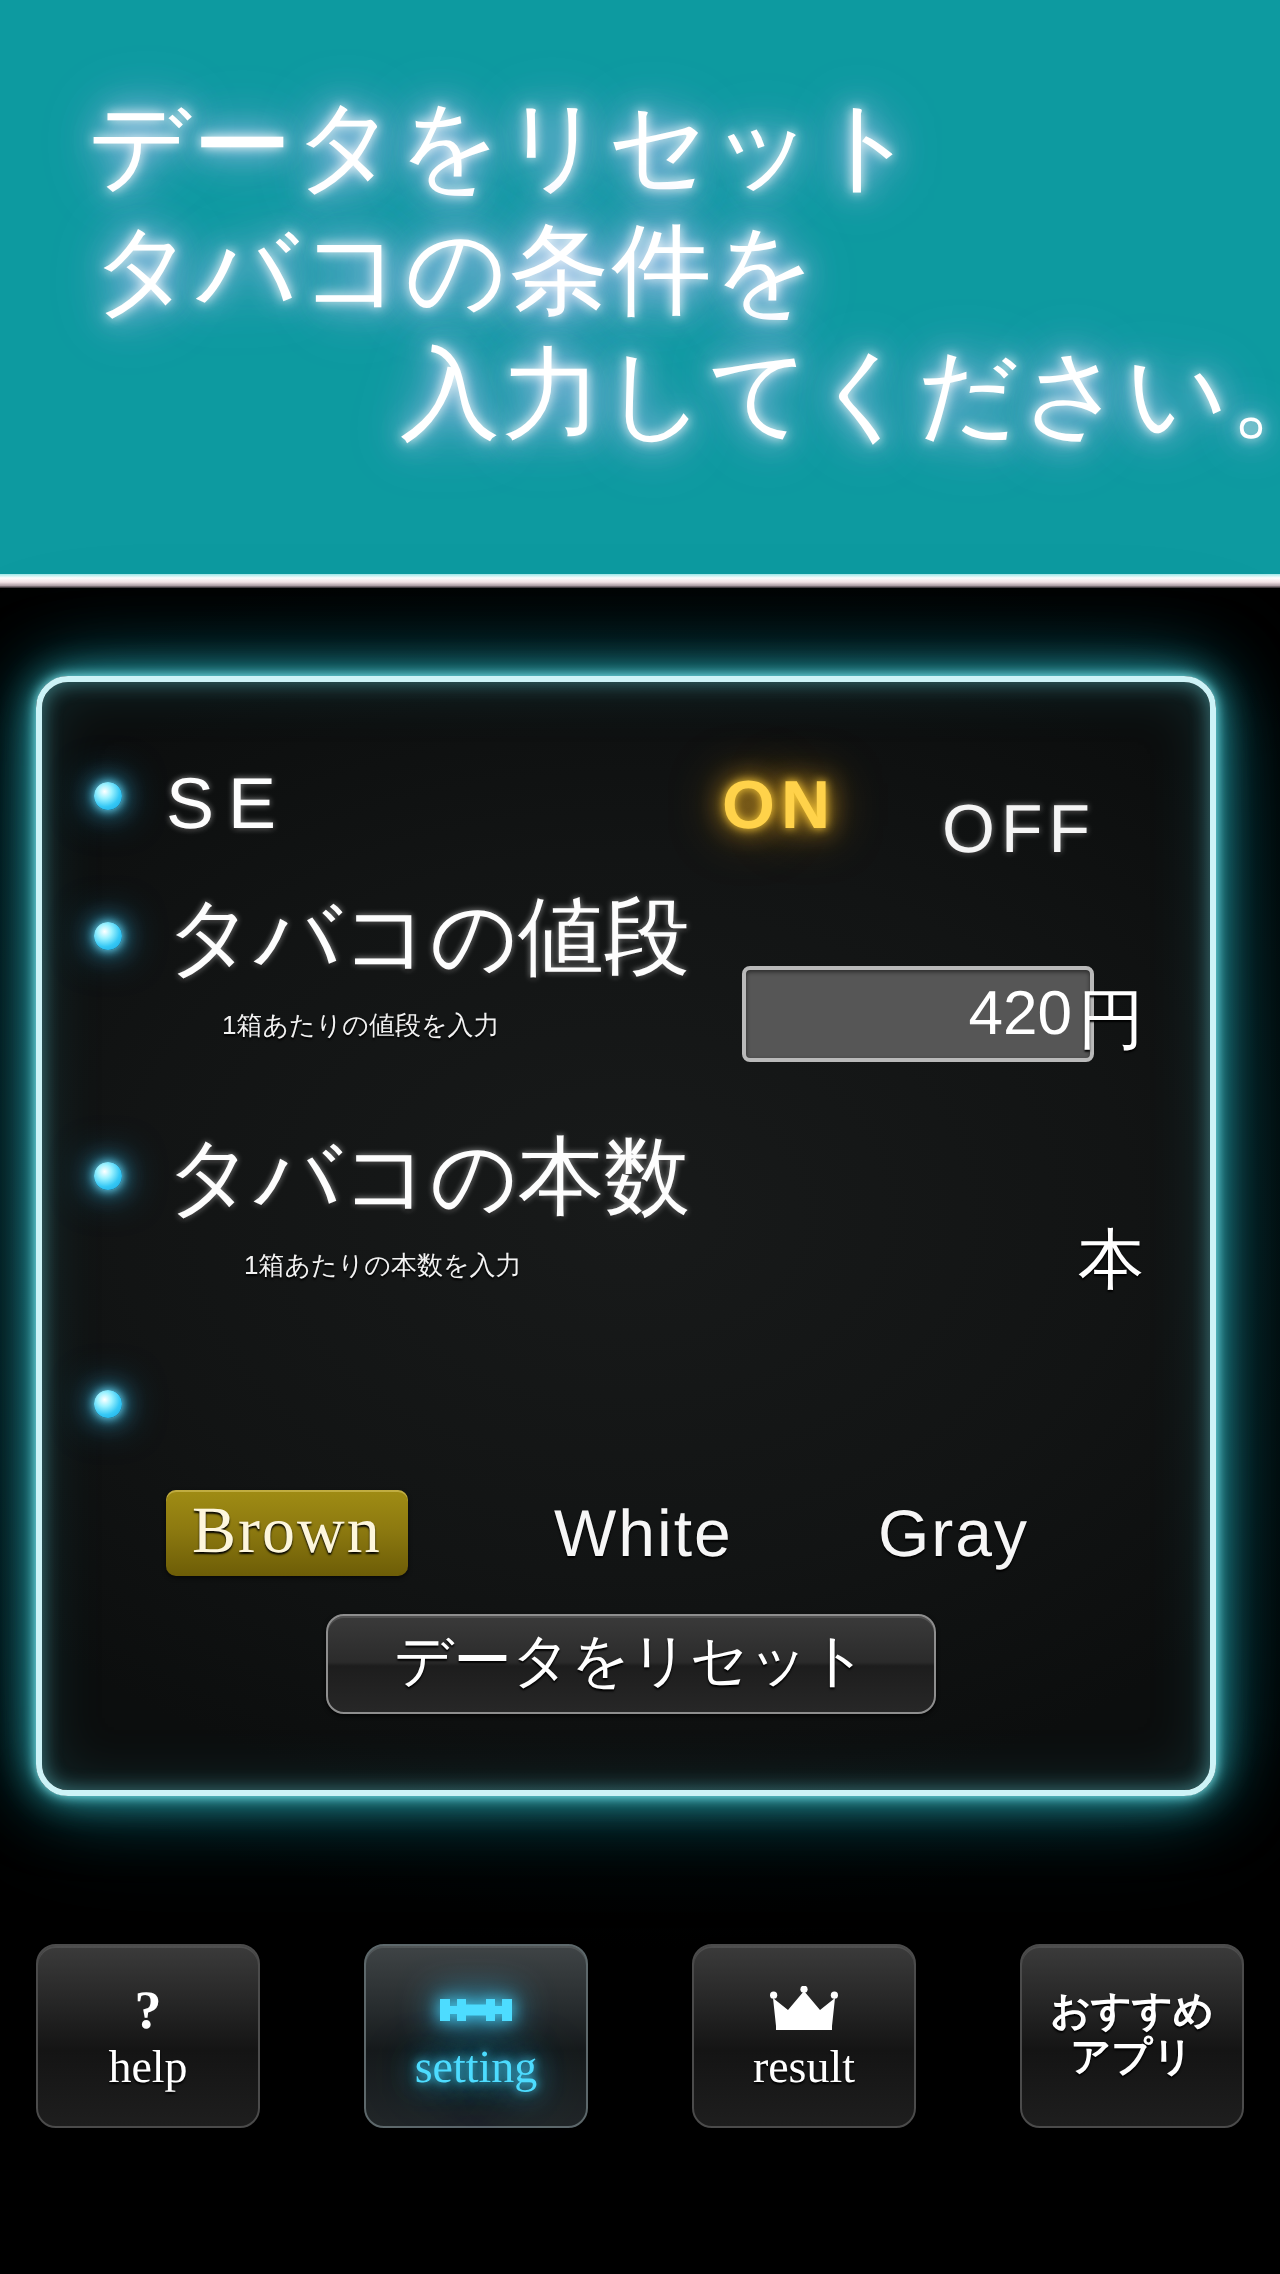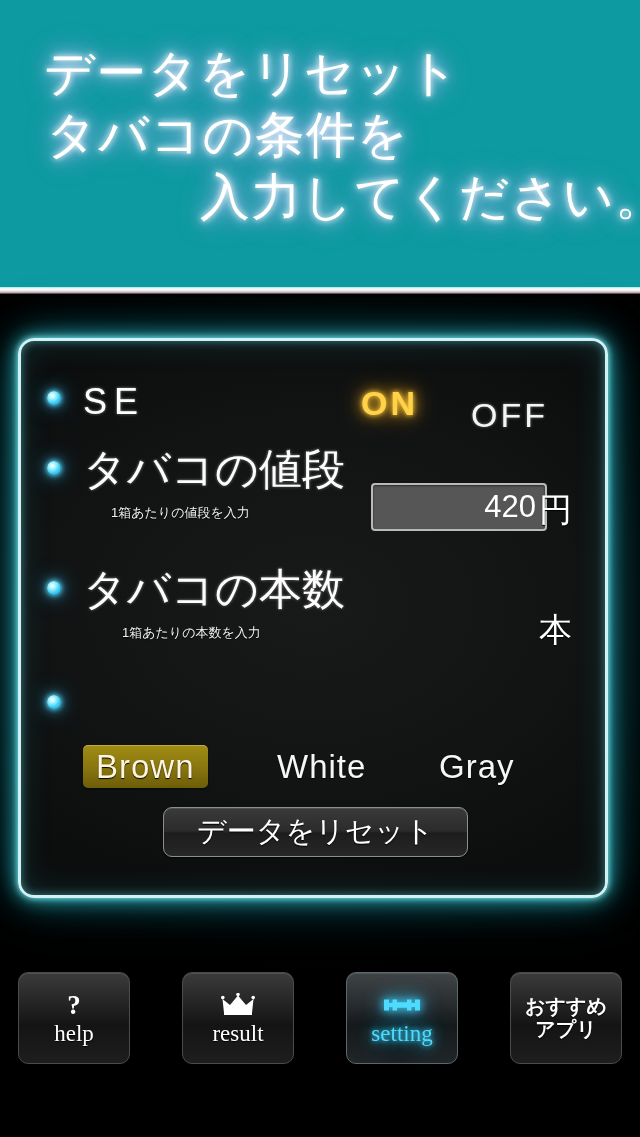--- a/index.html
+++ b/index.html
@@ -301,64 +301,64 @@
   <div class="row" style="top:228px;height:100px;padding-left:39px;">
     <span class="bullet" style="left:26px;top:12px;"></span>
     <span class="lbl-main" style="left:62px;top:4px;">タバコの本数</span>
     <span class="lbl-sub" style="left:90px;top:54px;margin-left:11px;">1箱あたりの本数を入力</span>
     <span class="unit" style="left:518px;top:44px;">本</span>
   </div>
 
   <div class="row" style="top:342px;height:120px;">
     <span class="bullet" style="left:26px;top:12px;"></span>
 
-    <span class="choice selected" style="left:62px;top:62px;">Brown</span>
+    <span class="choice selected" style="left:62px;top:62px;font-family:Liberation Serif, serif;">Brown</span>
     <span class="choice" style="left:243px;top:62px;">White</span>
     <span class="choice" style="left:405px;top:62px;">Gray</span>
   </div>
 
   <div class="reset-btn" style="left:142px;top:466px;">データをリセット</div>
 </div>
 
 <div class="tabbar">
 
 
   <div class="tab">
     <span class="tab-icon">
       <svg width="24" height="28" viewBox="0 0 24 28">
         <text x="12" y="23" font-family="Liberation Serif, serif" font-size="27" font-weight="bold" fill="#ffffff" text-anchor="middle">?</text>
       </svg>
     </span>
     <span class="tab-label">help</span>
+  </div>
+
+  <div class="tab active">
+    <span class="tab-icon">
+      <svg width="40" height="24" viewBox="0 0 40 24" style="filter: drop-shadow(0 0 4px #47d8ff) drop-shadow(0 0 9px rgba(50,200,250,.9));">
+        <g fill="#4ddcff">
+          <path d="M2 6.5 L7 6.5 L7 10 L10.5 10 L10.5 6.5 L15 6.5 L15 17.5 L10.5 17.5 L10.5 14 L7 14 L7 17.5 L2 17.5 Z"></path>
+          <rect x="13" y="9.2" width="14" height="5.6" rx="1"></rect>
+          <path d="M38 6.5 L33 6.5 L33 10 L29.5 10 L29.5 6.5 L25 6.5 L25 17.5 L29.5 17.5 L29.5 14 L33 14 L33 17.5 L38 17.5 Z"></path>
+        </g>
+      </svg>
+    </span>
+    <span class="tab-label">setting</span>
   </div>
 
   <div class="tab">
     <span class="tab-icon">
       <svg width="34" height="24" viewBox="0 0 34 24">
         <path d="M3 20 L1.5 6 L9 12 L17 2.5 L25 12 L32.5 6 L31 20 Z" fill="#ffffff"></path>
         <circle cx="1.8" cy="4.6" r="1.8" fill="#ffffff"></circle>
         <circle cx="17" cy="1.6" r="1.8" fill="#ffffff"></circle>
         <circle cx="32.2" cy="4.6" r="1.8" fill="#ffffff"></circle>
         <rect x="3" y="19" width="28" height="3" fill="#ffffff"></rect>
       </svg>
     </span>
     <span class="tab-label">result</span>
   </div>
 
-  <div class="tab active">
-    <span class="tab-icon">
-      <svg width="40" height="24" viewBox="0 0 40 24" style="filter: drop-shadow(0 0 4px #47d8ff) drop-shadow(0 0 9px rgba(50,200,250,.9));">
-        <g fill="#4ddcff">
-          <path d="M2 6.5 L7 6.5 L7 10 L10.5 10 L10.5 6.5 L15 6.5 L15 17.5 L10.5 17.5 L10.5 14 L7 14 L7 17.5 L2 17.5 Z"></path>
-          <rect x="13" y="9.2" width="14" height="5.6" rx="1"></rect>
-          <path d="M38 6.5 L33 6.5 L33 10 L29.5 10 L29.5 6.5 L25 6.5 L25 17.5 L29.5 17.5 L29.5 14 L33 14 L33 17.5 L38 17.5 Z"></path>
-        </g>
-      </svg>
-    </span>
-    <span class="tab-label">setting</span>
-  </div>
-
   <div class="tab">
     <span class="tab-label jp">おすすめ</span>
     <span class="tab-label jp">アプリ</span>
   </div>
 
 </div>
 
 </body></html>

